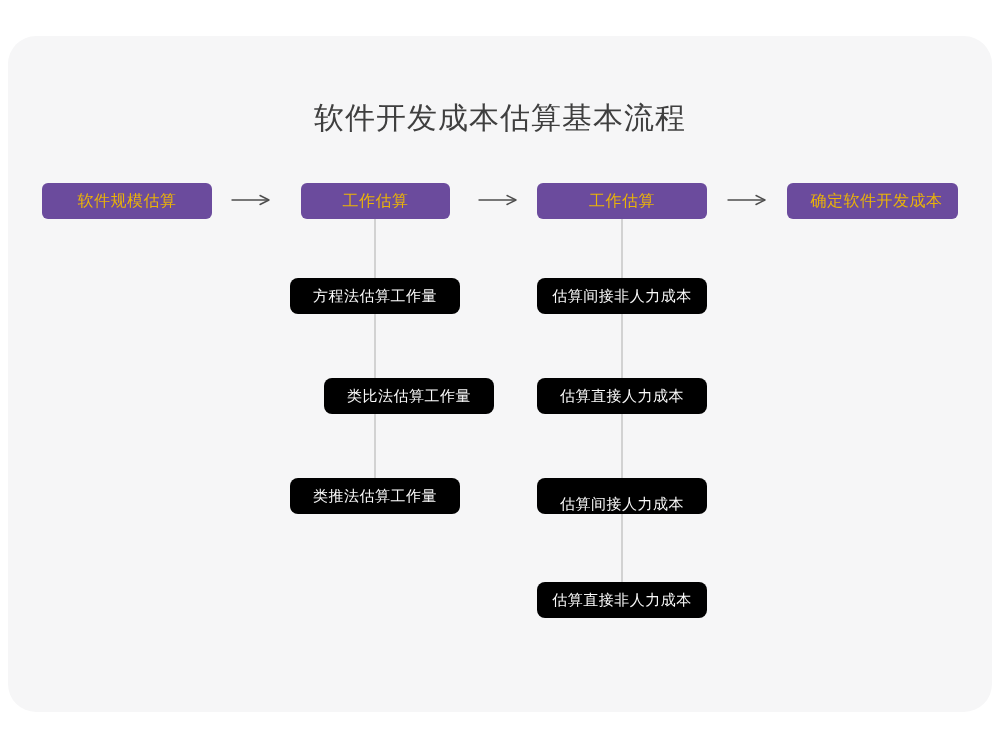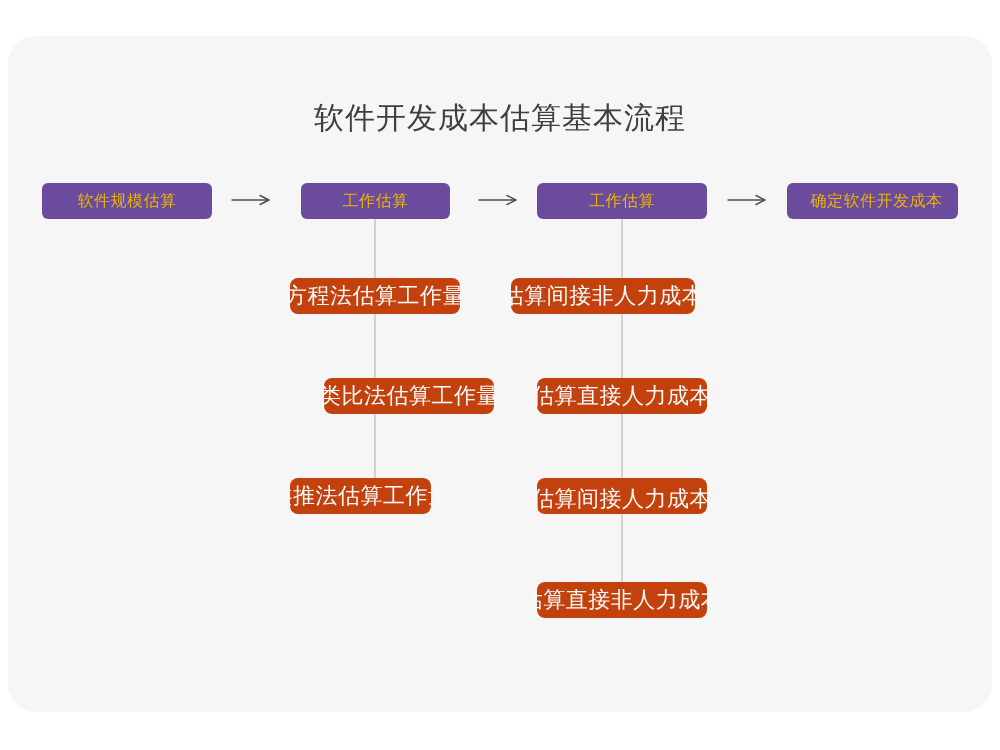--- a/index.html
+++ b/index.html
@@ -37,24 +37,24 @@
     z-index: 2;
   }
   .node.primary {
     background: #6B4B9D;
     color: #eab308;
     border-radius: 6px;
     font-size: 16px;
     letter-spacing: 0.5px;
   }
   .node.secondary {
-    background: #c2410c;
+    background: #000000;
     color: #FAFAFA;
     border-radius: 8px;
-    font-size: 22px;
+    font-size: 15px;
     letter-spacing: 0.5px;
   }
   .connector {
     position: absolute;
     width: 2px;
     background: #D2D2D2;
     z-index: 1;
   }
   .arrow {
     position: absolute;
@@ -70,25 +70,25 @@
   .step-3 { left: 529px; top: 147px; width: 170px; }
   .step-4 { left: 779px; top: 147px; width: 171px; padding-left: 8px; }
   .arrow-1 { left: 223px; }
   .arrow-2 { left: 470px; }
   .arrow-3 { left: 719px; }
 
   
   .work-line { left: 366px; top: 183px; height: 270px; }
   .work-1 { left: 282px; top: 242px; width: 170px; }
   .work-2 { left: 282px; top: 342px; width: 170px; margin-left: 34px; }
-  .work-3 { left: 282px; top: 442px; width: 141px; font-family: Liberation Mono, monospace; }
+  .work-3 { left: 282px; top: 442px; width: 170px; font-family: Liberation Mono, monospace; }
 
   
   .cost-line { left: 613px; top: 183px; height: 375px; }
-  .cost-1 { left: 503px; top: 242px; width: 184px; }
+  .cost-1 { left: 529px; top: 242px; width: 170px; }
   .cost-2 { left: 529px; top: 342px; width: 170px; }
   .cost-3 { left: 529px; top: 442px; width: 170px; align-items: flex-end; }
   .cost-4 { left: 529px; top: 546px; width: 170px; }
 </style>
 </head>
 <body>
 
 <div class="stage">
   <div class="card">
 

